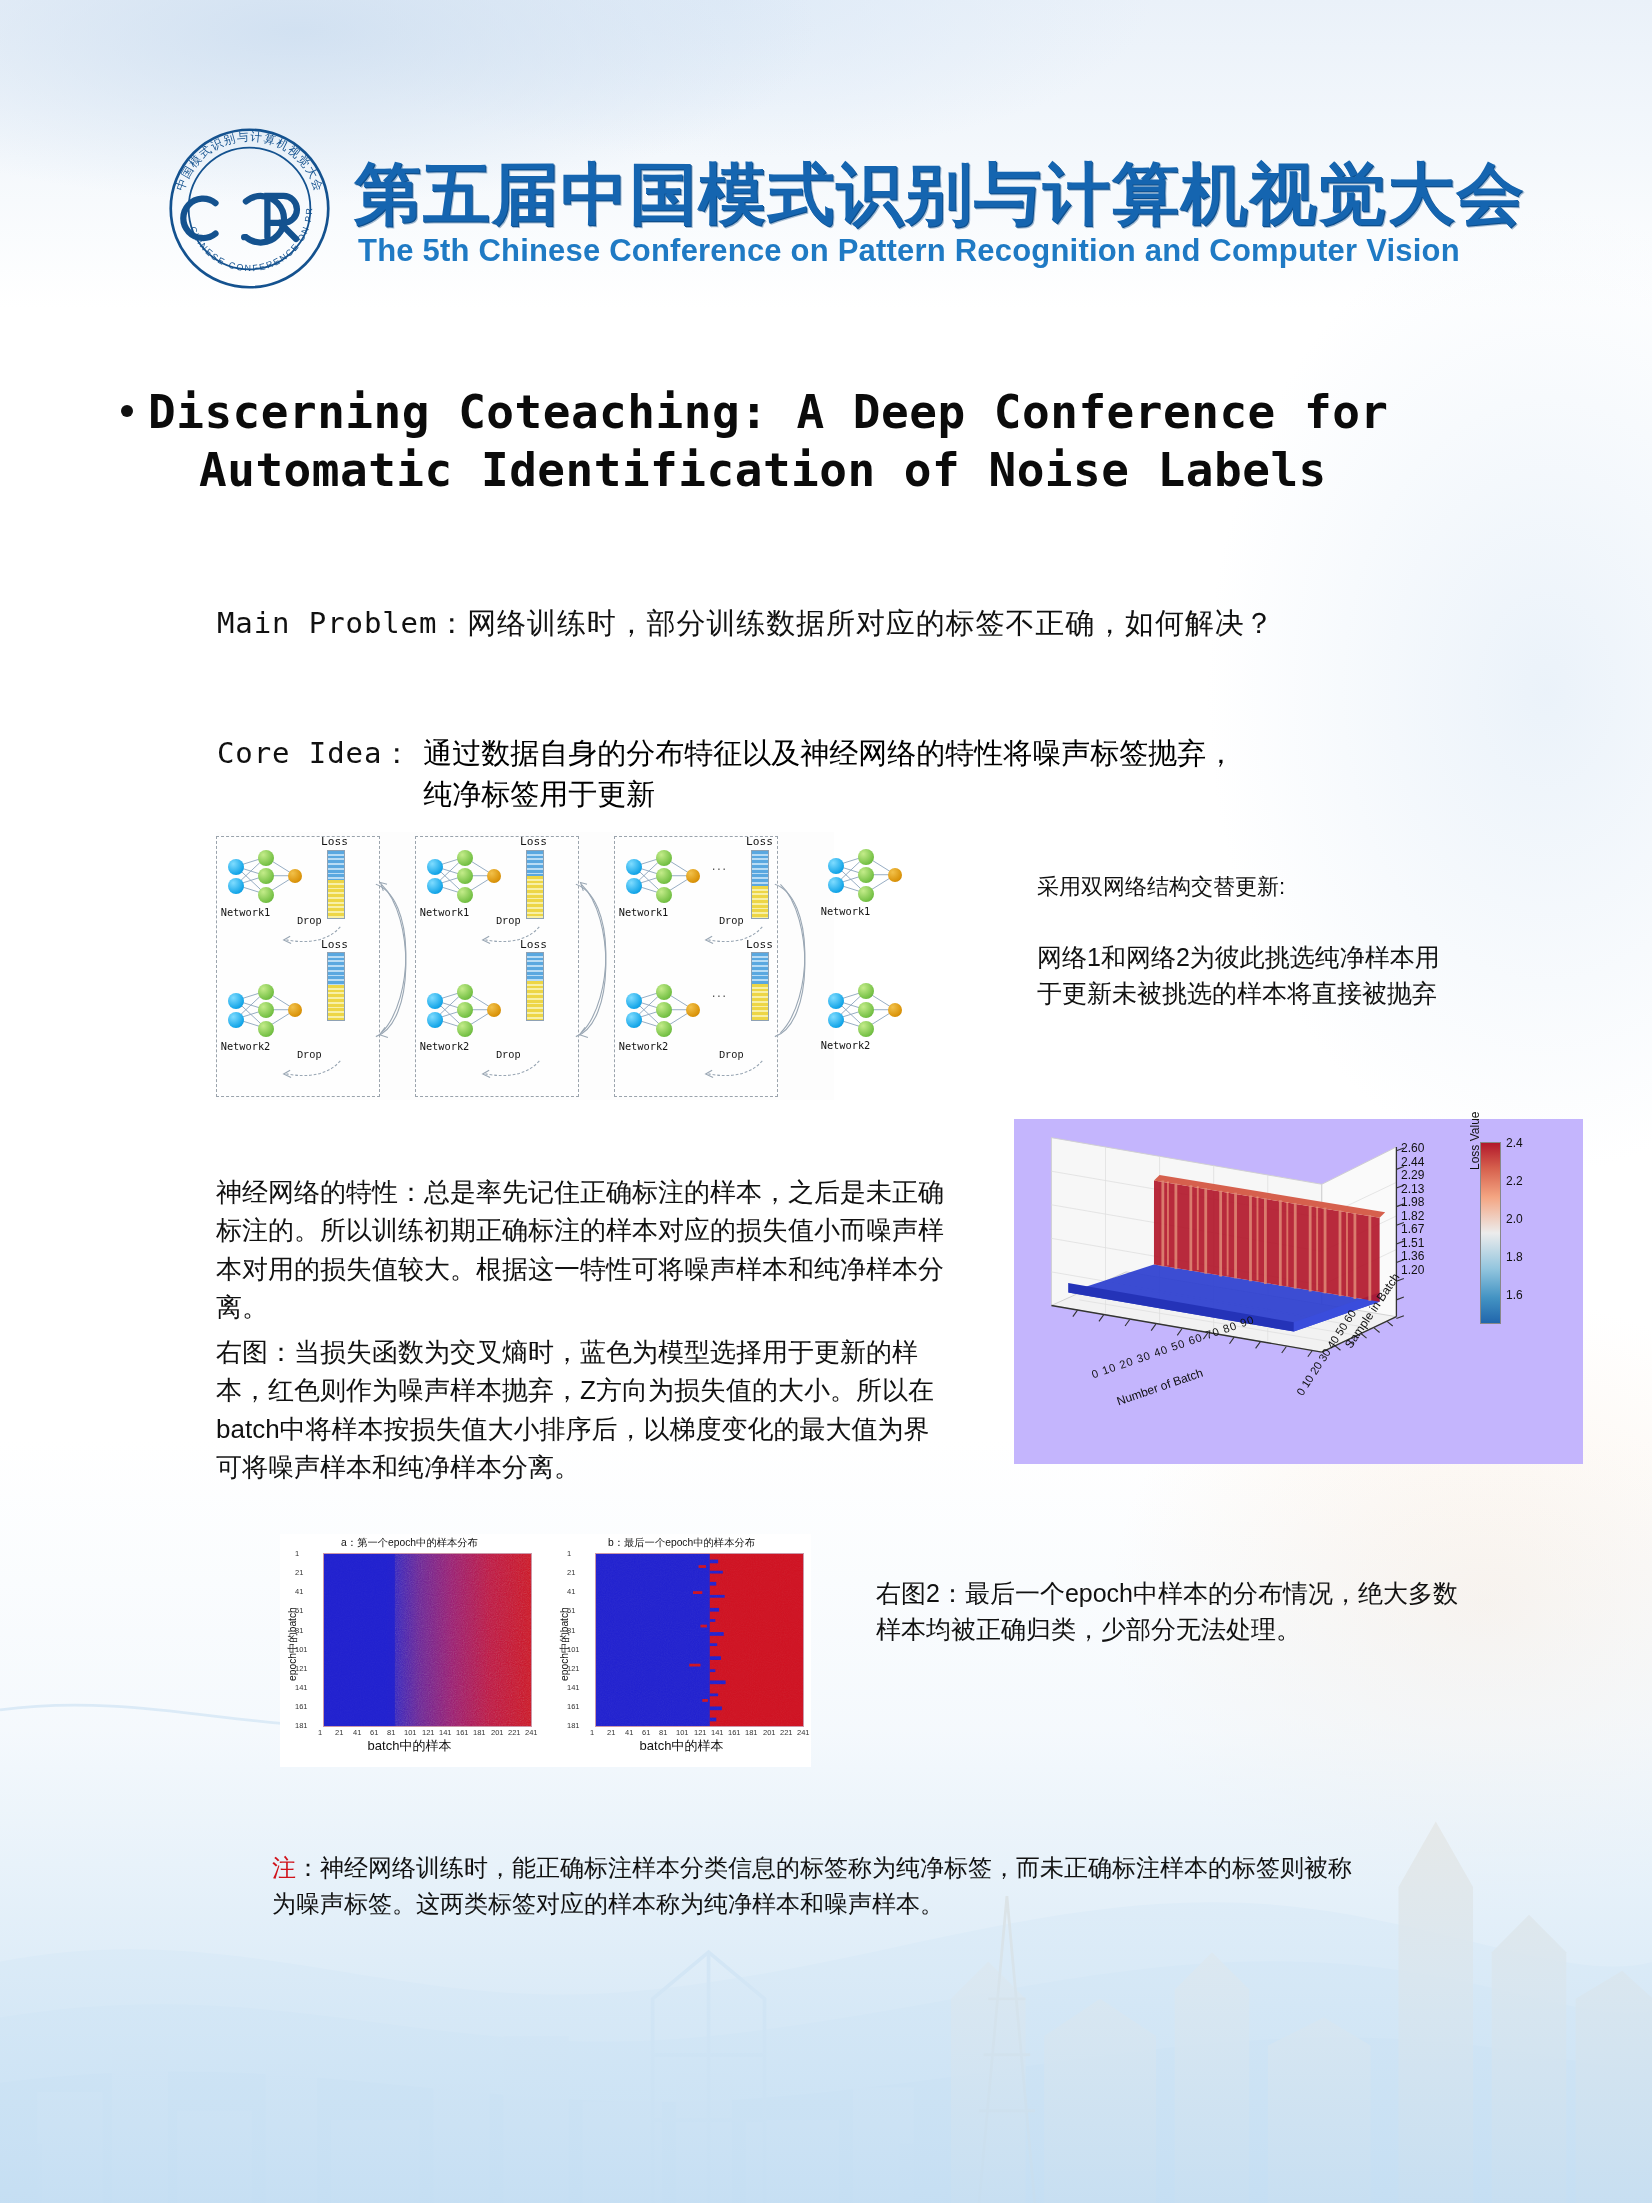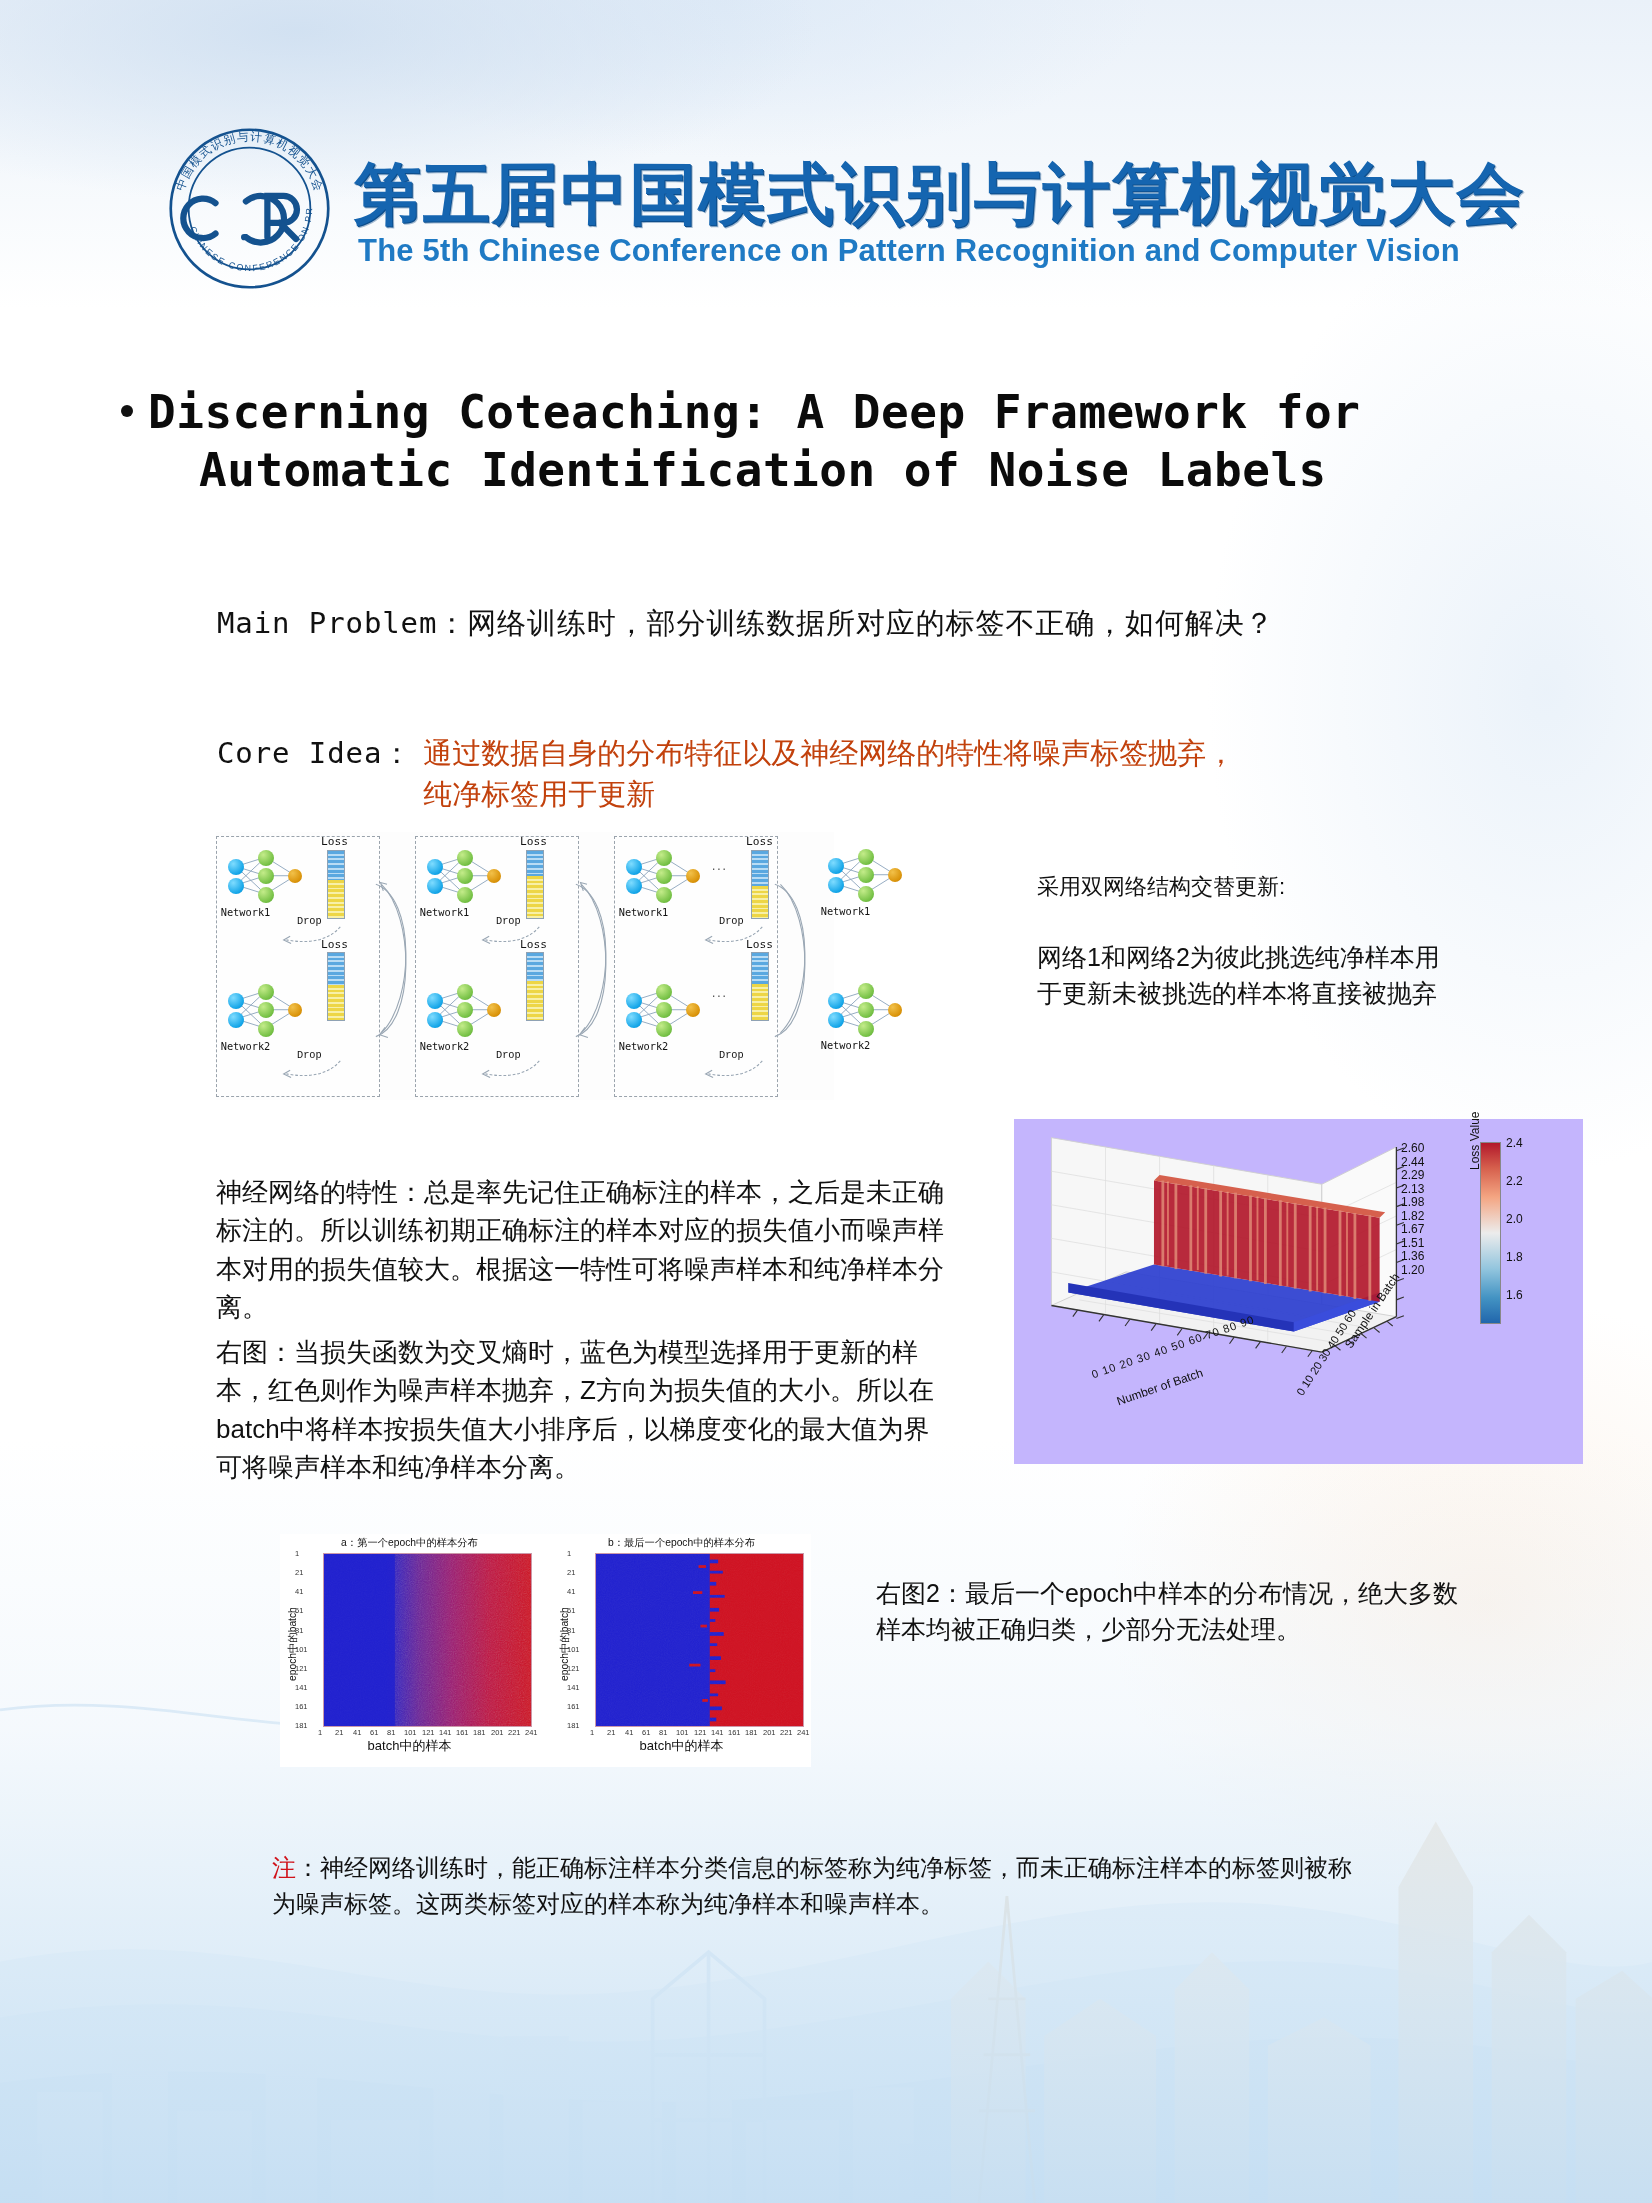--- a/index.html
+++ b/index.html
@@ -70,21 +70,21 @@
     font-size:29px;color:#111;white-space:nowrap;letter-spacing:0.3px;
   }
   .mono{font-family:"DejaVu Sans Mono","Liberation Mono",monospace;letter-spacing:0.9px;}
 
   .core-idea{position:absolute;left:217px;top:713px;}
   .core-idea .ci-row{display:flex;align-items:flex-start;margin-top:20px;}
   .core-idea .ci-label{
     font-family:"DejaVu Sans Mono","Liberation Mono",monospace;
     font-size:29px;color:#111;letter-spacing:0.9px;white-space:nowrap;padding-top:0.9px;
   }
-  .core-idea .ci-body{font-size:29px;color:#c2410c;line-height:1.42;margin-left:11.2px;}
+  .core-idea .ci-body{font-size:29px;color:#000000;line-height:1.42;margin-left:11.2px;}
 
   
   .netfig{
     position:absolute;left:216px;top:832px;width:618px;height:268px;
     background:#fdfdfd;
   }
   .netcell{
     position:absolute;top:3.7px;height:261px;
     border:0.9px dashed #9aa3ac;box-sizing:border-box;background:#fefefe;
   }
@@ -251,21 +251,21 @@
   </svg>
 
   <div class="conf-cn">第五届中国模式识别与计算机视觉大会</div>
   <div class="conf-en">The 5th Chinese Conference on Pattern Recognition and Computer Vision</div>
 </div>
 
 <div class="content">
 
   <div class="title-block">
     <div class="title-line l1">
-      <span class="bullet-dot"></span><span>Discerning Coteaching: A Deep Framework for</span>
+      <span class="bullet-dot"></span><span>Discerning Coteaching: A Deep Conference for</span>
     </div>
     <div class="title-line l2">Automatic Identification of Noise Labels</div>
   </div>
 
   <div class="main-problem mono">Main Problem：网络训练时，部分训练数据所对应的标签不正确，如何解决？</div>
 
   <div class="core-idea">
     <div class="ci-row">
       <div class="ci-label">Core Idea：</div>
       <div class="ci-body">

